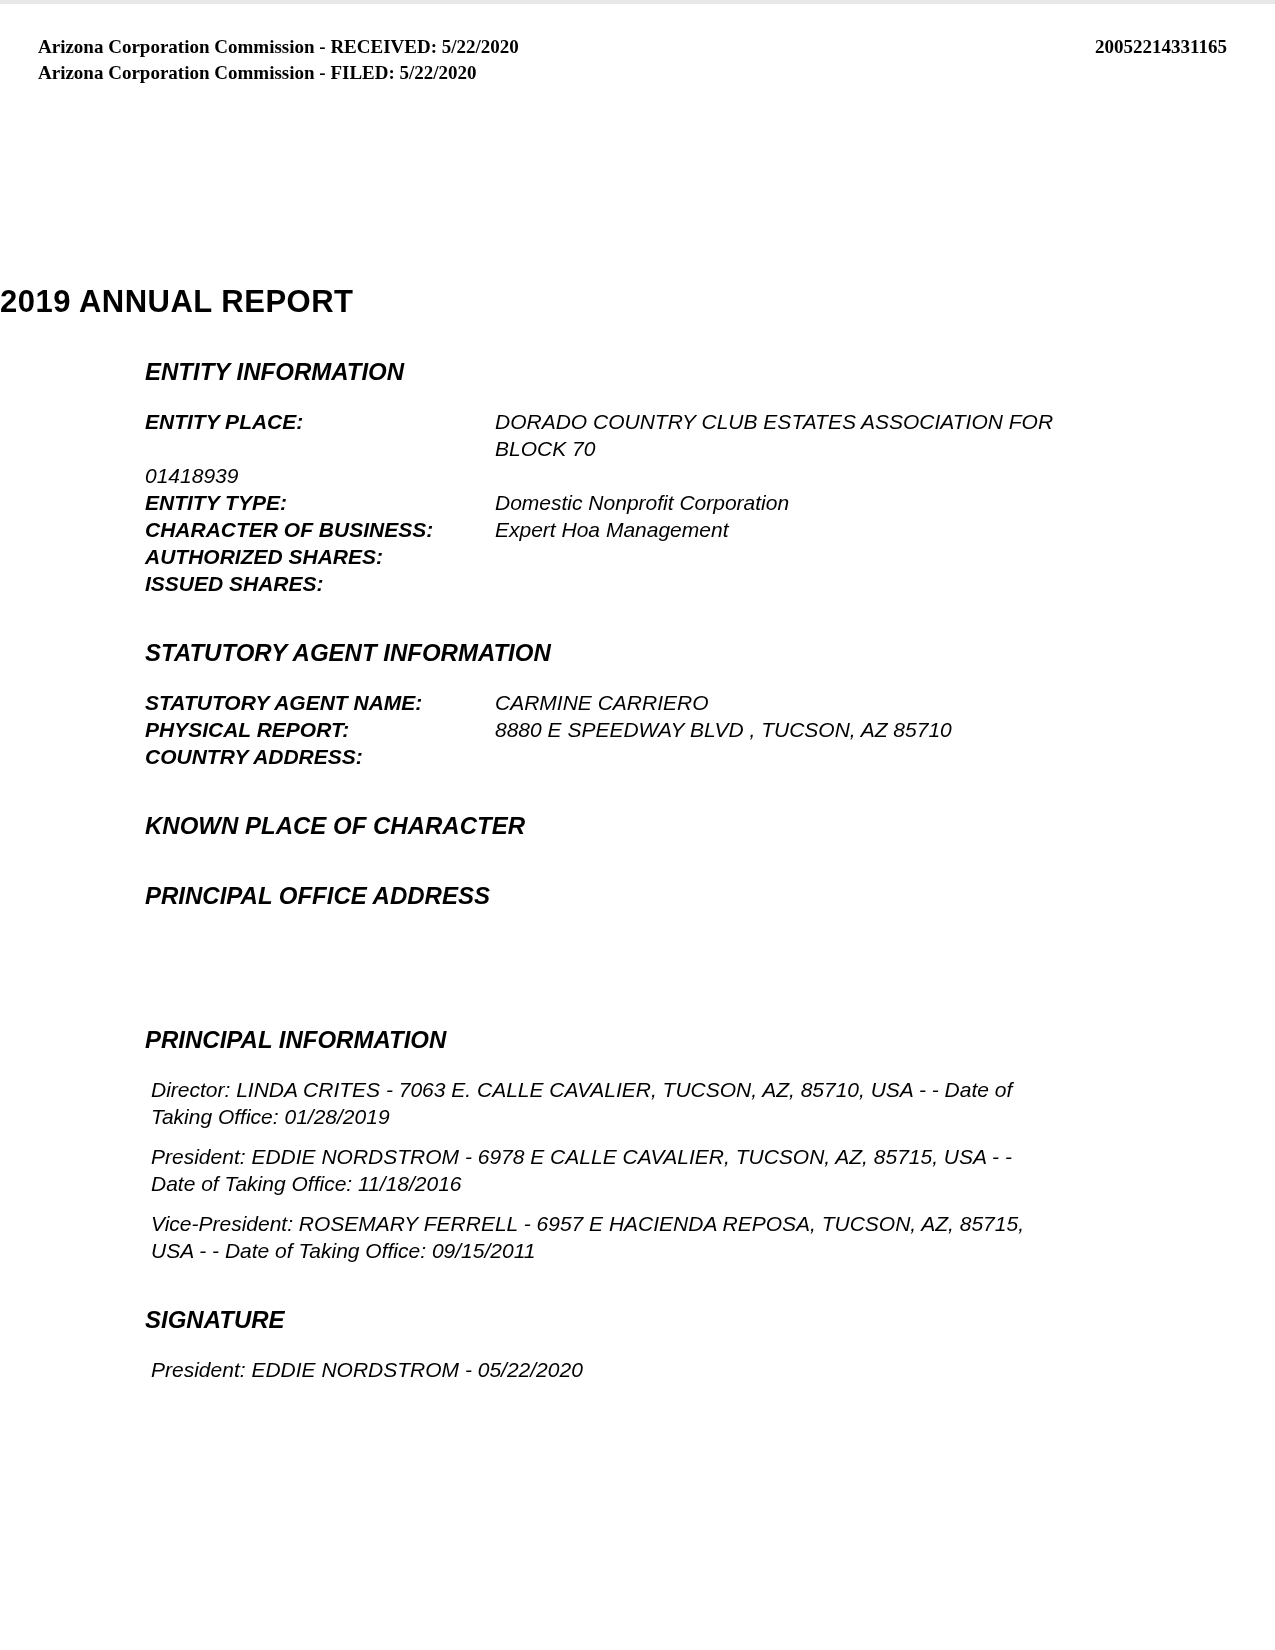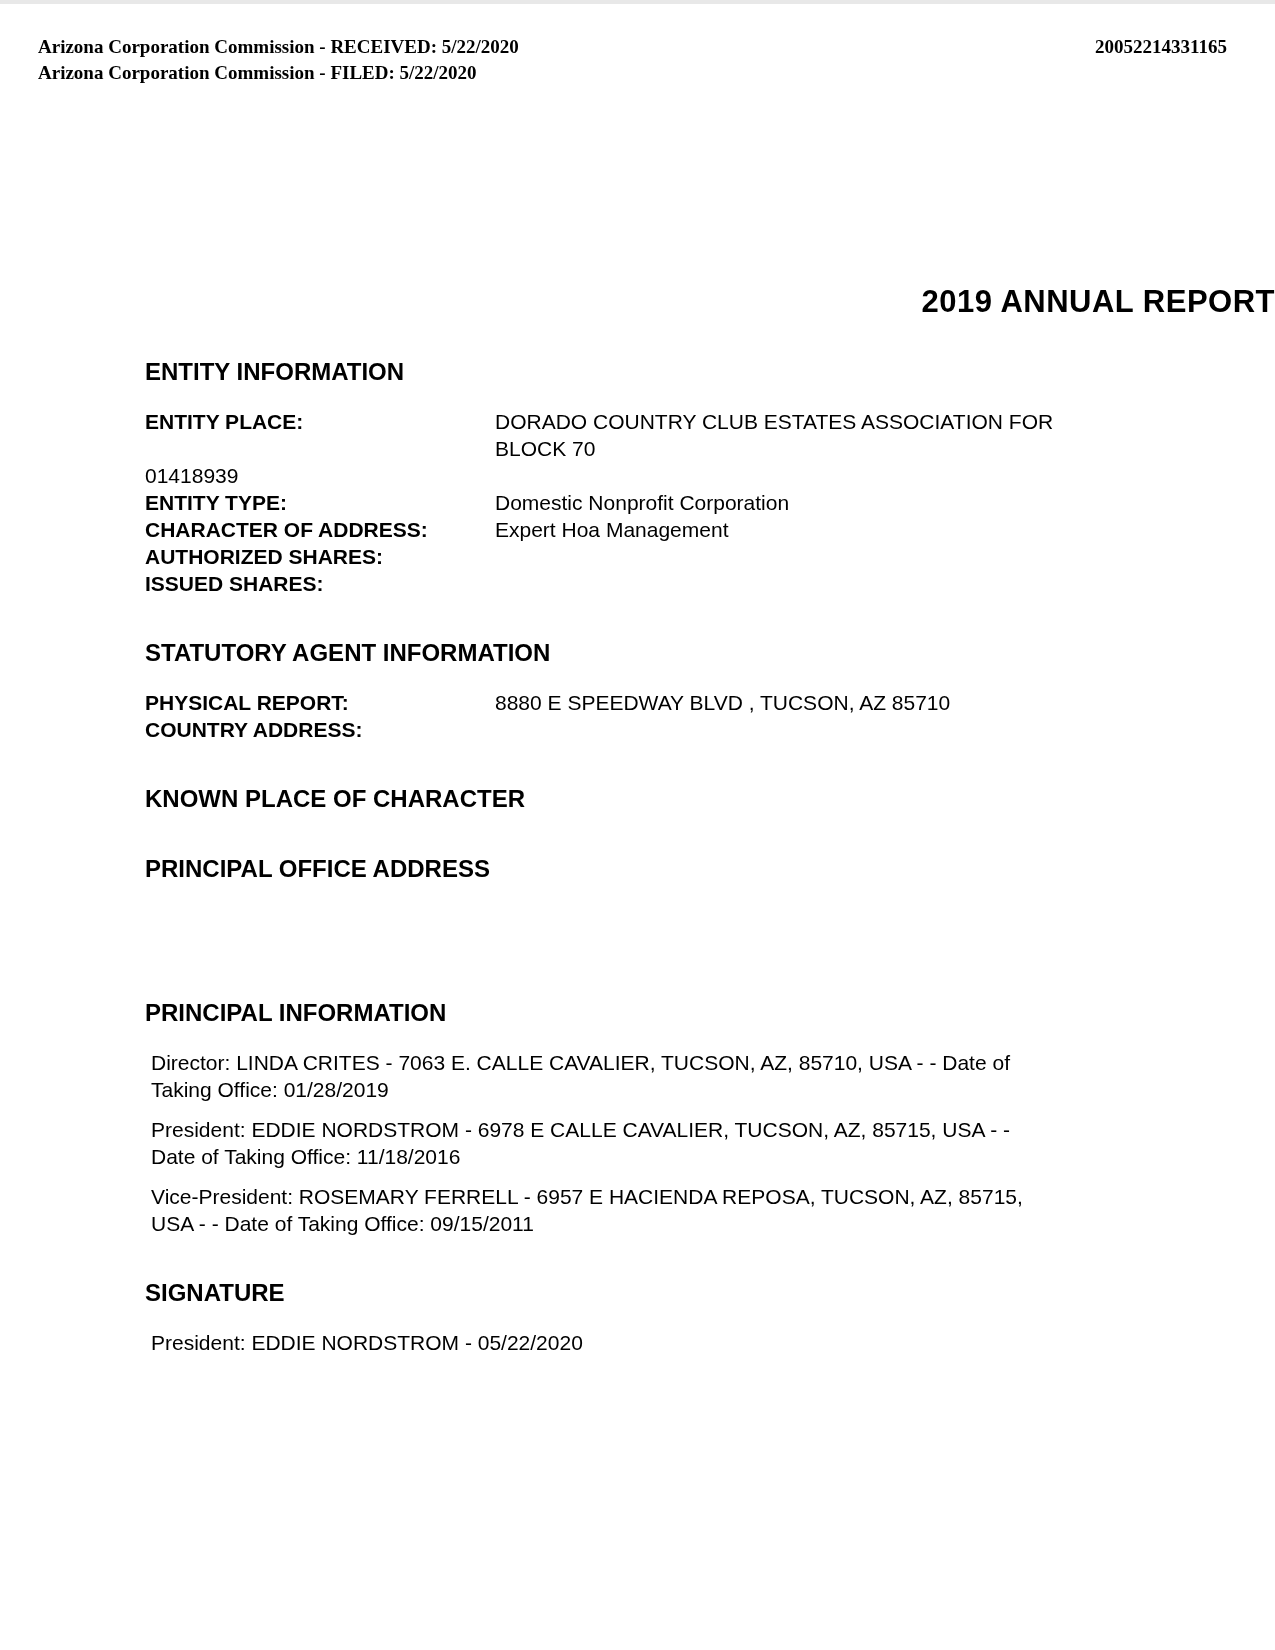--- a/index.html
+++ b/index.html
@@ -28,28 +28,29 @@
     font-size: 19px;
     line-height: 26px;
   }
   .doc-number {
     font-family: "Liberation Serif", serif;
     font-weight: bold;
     font-size: 19px;
     white-space: nowrap;
   }
   .title {
-    text-align: right;
+    text-align: left;
     font-size: 31px;
     font-weight: bold;
     letter-spacing: 0.5px;
     margin-top: 198px;
   }
   .content {
     padding: 0 109px 0 145px;
+    font-style: italic;
   }
   h2.section {
     font-size: 24px;
     font-weight: bold;
     margin: 42px 0 22px 0;
   }
   .content h2.section:first-child {
     margin-top: 38px;
   }
   .field-row {
@@ -109,35 +110,39 @@
         <div class="field-value">DORADO COUNTRY CLUB ESTATES ASSOCIATION FOR BLOCK 70</div>
       </div>
       <div class="field-row">
         <div class="field-value">01418939</div>
       </div>
       <div class="field-row">
         <div class="field-label">ENTITY TYPE:</div>
         <div class="field-value">Domestic Nonprofit Corporation</div>
       </div>
       <div class="field-row">
-        <div class="field-label">CHARACTER OF ADDRESS:</div>
+        <div class="field-label">CHARACTER OF BUSINESS:</div>
         <div class="field-value">Expert Hoa Management</div>
       </div>
       <div class="field-row">
         <div class="field-label">AUTHORIZED SHARES:</div>
         <div class="field-value"></div>
       </div>
       <div class="field-row">
         <div class="field-label">ISSUED SHARES:</div>
         <div class="field-value"></div>
       </div>
     </div>
 
     <h2 class="section">STATUTORY AGENT INFORMATION</h2>
     <div>
+      <div class="field-row">
+        <div class="field-label">STATUTORY AGENT NAME:</div>
+        <div class="field-value">CARMINE CARRIERO</div>
+      </div>
       <div class="field-row">
         <div class="field-label">PHYSICAL REPORT:</div>
         <div class="field-value">8880 E SPEEDWAY BLVD , TUCSON, AZ 85710</div>
       </div>
       <div class="field-row">
         <div class="field-label">COUNTRY ADDRESS:</div>
         <div class="field-value"></div>
       </div>
     </div>
 

